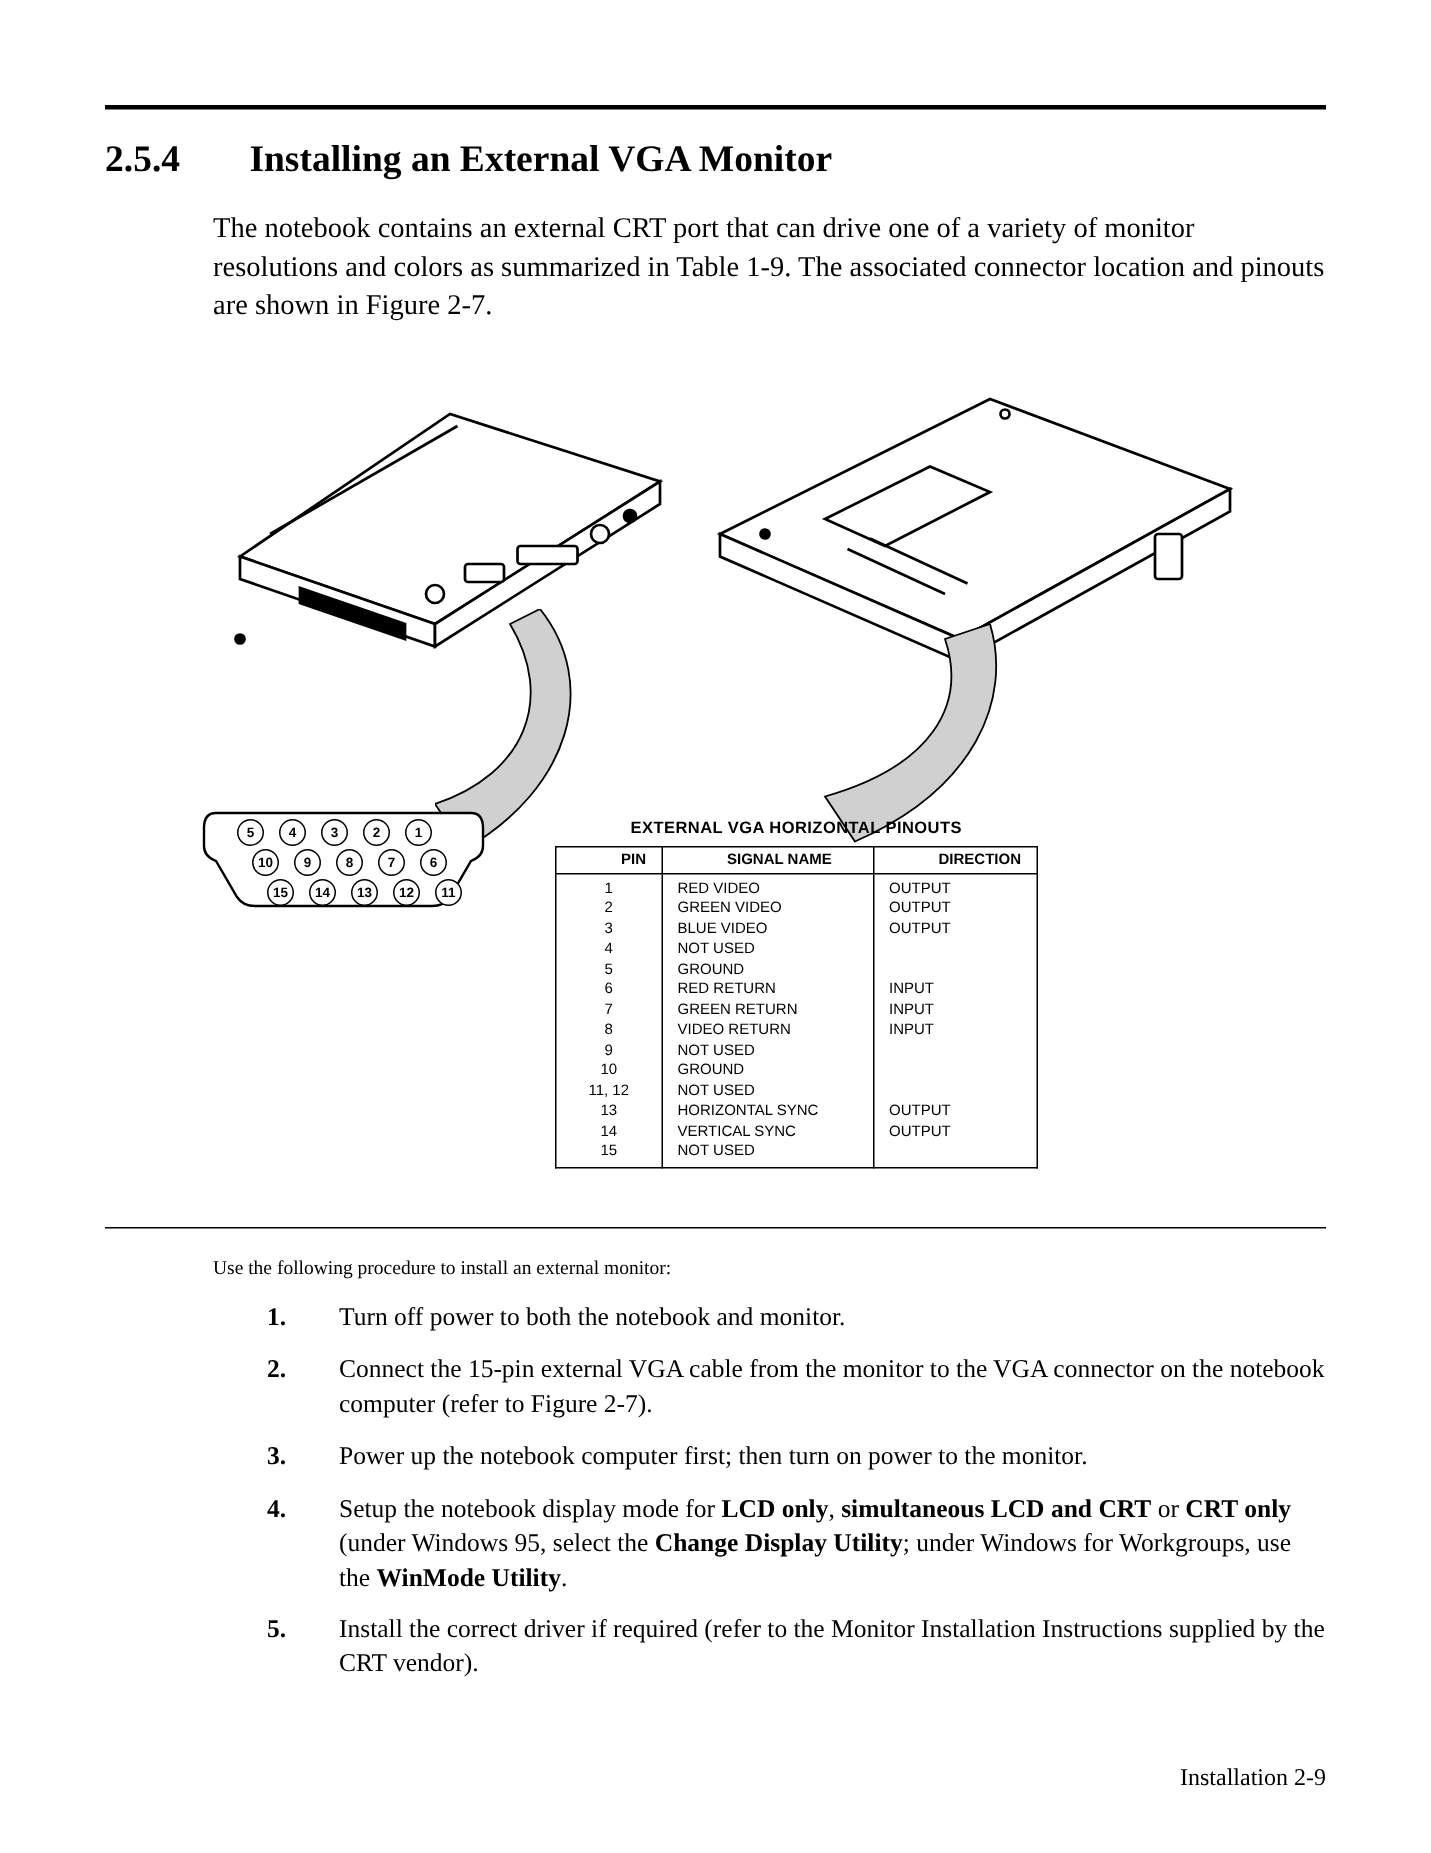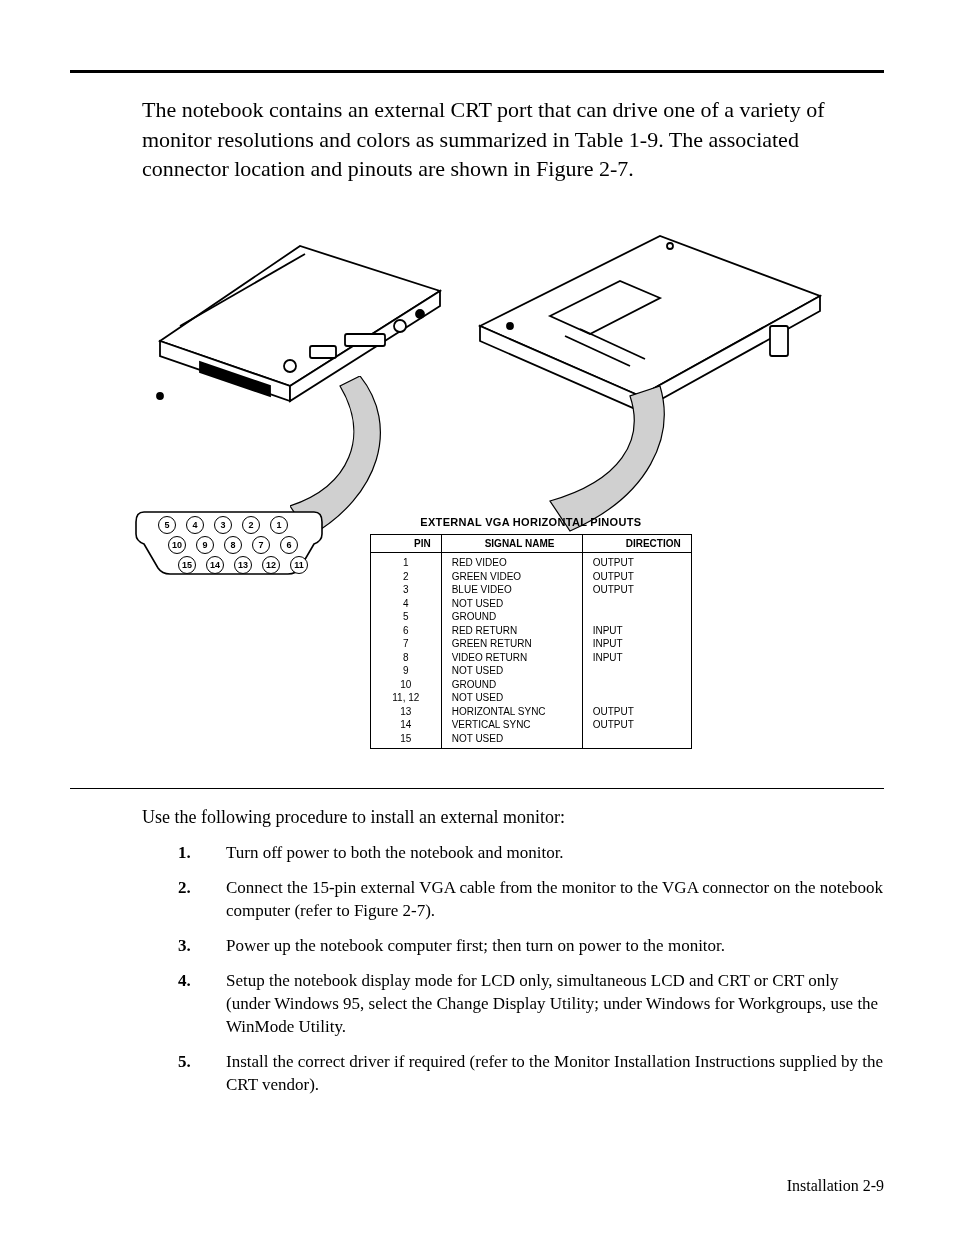--- a/index.html
+++ b/index.html
@@ -29,21 +29,21 @@
     font-weight: bold;
     font-size: 25px;
     margin: 0 0 14px 0;
   }
   h2.section-title .num {
     display: inline-block;
     width: 90px;
   }
   .body-indent {
     margin-left: 72px;
-    font-size: 22px;
+    font-size: 19px;
     line-height: 1.35;
   }
   .figure-area {
     margin: 18px 0 0 0;
     height: 570px;
     position: relative;
   }
   .port-connector {
     position: absolute;
     left: 60px;
@@ -89,21 +89,21 @@
   .pinout-table th {
     font-weight: bold;
     padding-left: 43px;
   }
   .pinout-table td.pin-col { text-align: center; width: 40px; }
   .pinout-table td.sig-col { width: 120px; }
   .pinout-table td.dir-col { width: 70px; }
   .pinout-table .cellstack div { line-height: 1.35; }
   .proc-intro {
     margin: 18px 0 14px 72px;
-    font-size: 18px;
+    font-size: 13px;
   }
   ol.procedure {
     list-style: none;
     margin: 0 0 0 108px;
     padding: 0;
     font-size: 17px;
   }
   ol.procedure li {
     display: flex;
     margin-bottom: 12px;
@@ -117,31 +117,35 @@
   ol.procedure li .step-text {
     flex: 1;
   }
   .footer {
     position: absolute;
     bottom: 40px;
     right: 70px;
     font-size: 16px;
   }
   .footer .pnum { font-weight: normal; }
-  .bold { font-weight: normal; }
+  .bold { font-weight: bold; }
   
   svg { display: block; }
 </style>
 </head>
 <body>
 
 <div class="page">
 
   <div class="rule-thick"></div>
 
+  <h2 class="section-title">
+    <span class="num">2.5.4</span>
+    <span>Installing an External VGA Monitor</span>
+  </h2>
 
   <p class="body-indent">The notebook contains an external CRT port that can drive one of  a variety of monitor resolutions and colors as summarized in Table 1-9. The associated connector location and pinouts are shown in Figure 2-7.</p>
 
   <div class="figure-area">
 
     <svg style="position:absolute; left:70px; top:0;" width="310" height="200" viewBox="0 0 310 200">
       <g fill="#fff" stroke="#000" stroke-width="1.8">
         <polygon points="20,135 160,40 300,85 150,180"></polygon>
         <polygon points="20,150 20,135 150,180 150,195"></polygon>
         <polygon points="150,195 150,180 300,85 300,100"></polygon>

